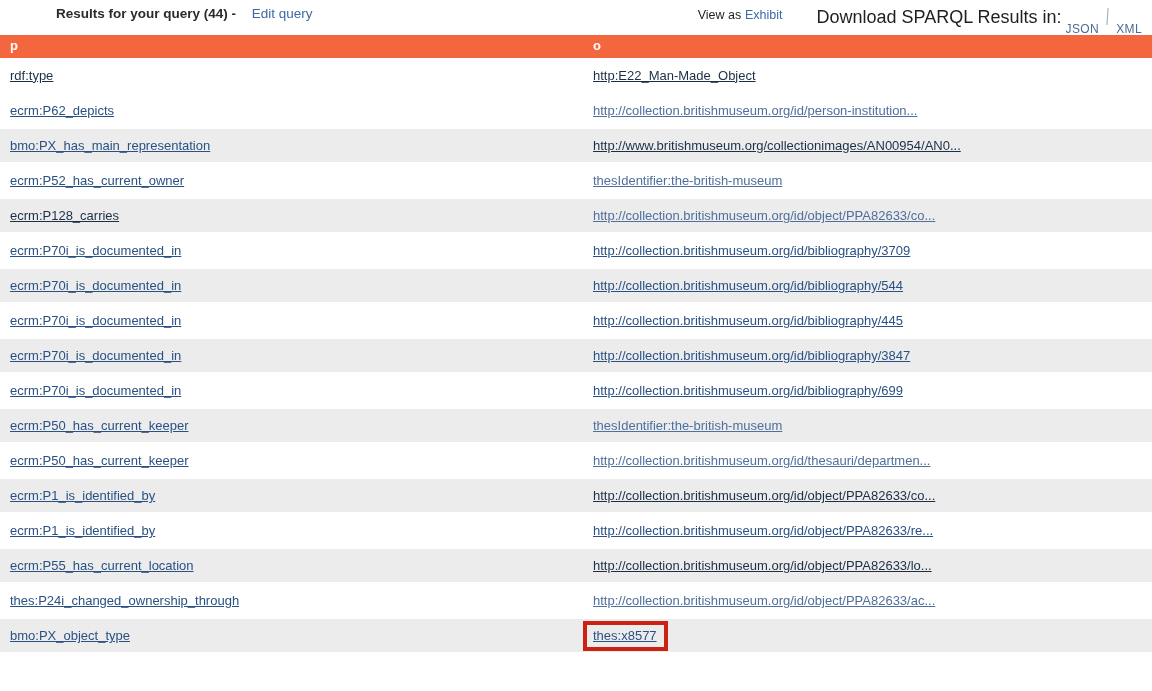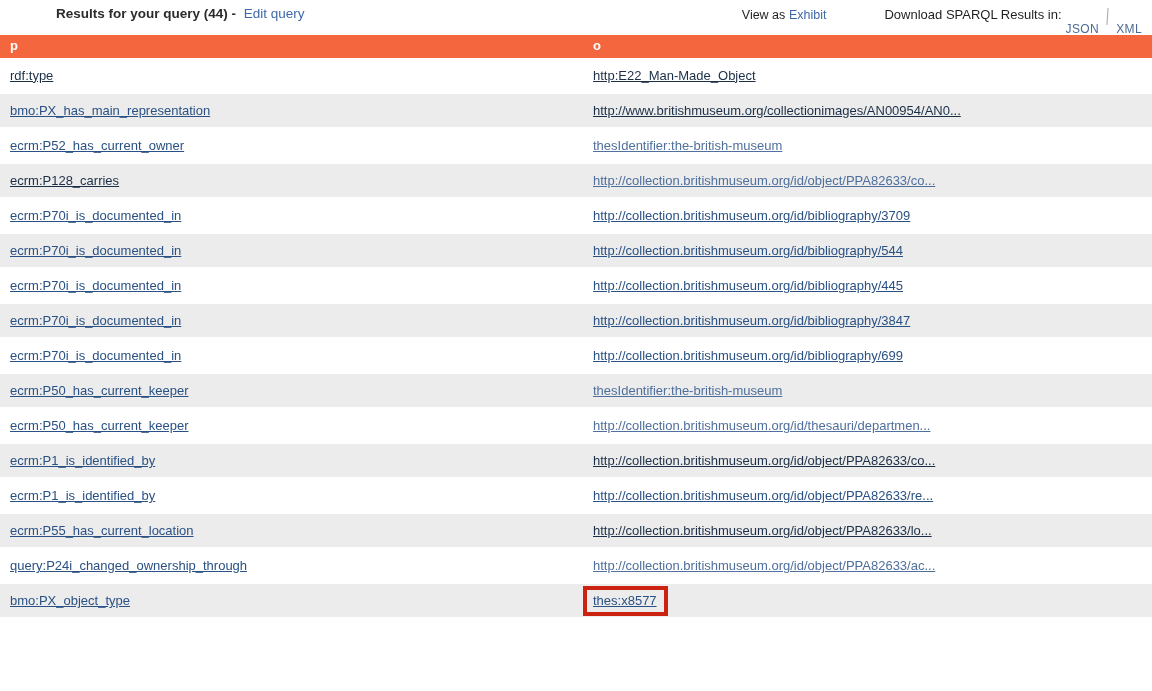--- a/index.html
+++ b/index.html
@@ -18,28 +18,28 @@
   body{font-family:"Liberation Sans", sans-serif;font-size:13px;color:var(--text-dark);}
 
   .topbar{
     height:35px;
     display:flex;
     align-items:flex-start;
     padding:6px 6px 0 8px;
   }
   .title-group{white-space:nowrap;}
   .title-label{font-weight:bold;font-size:13.5px;color:#2B2B2B;padding-left:48px;}
-  .title-link{color:var(--top-link);text-decoration:none;font-size:13.5px;margin-left:4px;cursor:pointer;}
+  .title-link{color:var(--top-link);text-decoration:none;font-size:13.5px;margin-left:12px;cursor:pointer;}
 
   .top-right{margin-left:auto;display:flex;align-items:flex-start;white-space:nowrap;gap:8px;}
   .viewas-group{margin-right:26px;padding-top:1px;}
   .viewas-label{color:#1F1F1F;font-size:12.5px;}
   .viewas-link{color:var(--top-link);text-decoration:none;font-size:12.5px;cursor:pointer;}
   .download-group{display:flex;align-items:flex-start;}
-  .download-label{color:#1F1F1F;font-size:13px;padding-top:1px;margin-left:24px;}
+  .download-label{color:#1F1F1F;font-size:18px;padding-top:1px;}
   .download-link{
     color:var(--download-link);text-decoration:none;font-size:12px;
     letter-spacing:0.4px;cursor:pointer;position:relative;top:16px;margin:0 4px;
   }
   .dl-divider{
     display:inline-block;width:0;height:17px;border-left:1px solid #9AA4B0;
     margin:0 4px;position:relative;top:2px;transform:rotate(4deg);
   }
 
   table.results{width:1152px;border-collapse:collapse;table-layout:fixed;}
@@ -96,20 +96,24 @@
     <tr>
       <th>p</th>
       <th>o</th>
     </tr>
   </thead>
   <tbody>
       <tr>
         <td><a class="cell-link dark">rdf:type</a></td>
         <td><a class="cell-link dark">http:E22_Man-Made_Object</a></td>
       </tr>
+      <tr>
+        <td><a class="cell-link normal">ecrm:P62_depicts</a></td>
+        <td><a class="cell-link light">http://collection.britishmuseum.org/id/person-institution...</a></td>
+      </tr>
       <tr class="alt">
         <td><a class="cell-link normal">bmo:PX_has_main_representation</a></td>
         <td><a class="cell-link dark">http://www.britishmuseum.org/collectionimages/AN00954/AN0...</a></td>
       </tr>
       <tr>
         <td><a class="cell-link normal">ecrm:P52_has_current_owner</a></td>
         <td><a class="cell-link light">thesIdentifier:the-british-museum</a></td>
       </tr>
       <tr class="alt">
         <td><a class="cell-link dark">ecrm:P128_carries</a></td>
@@ -149,21 +153,21 @@
       </tr>
       <tr>
         <td><a class="cell-link normal">ecrm:P1_is_identified_by</a></td>
         <td><a class="cell-link normal">http://collection.britishmuseum.org/id/object/PPA82633/re...</a></td>
       </tr>
       <tr class="alt">
         <td><a class="cell-link normal">ecrm:P55_has_current_location</a></td>
         <td><a class="cell-link dark">http://collection.britishmuseum.org/id/object/PPA82633/lo...</a></td>
       </tr>
       <tr>
-        <td><a class="cell-link normal">query:P24i_changed_ownership_through</a></td>
+        <td><a class="cell-link normal">thes:P24i_changed_ownership_through</a></td>
         <td><a class="cell-link light">http://collection.britishmuseum.org/id/object/PPA82633/ac...</a></td>
       </tr>
       <tr class="alt">
         <td><a class="cell-link normal">bmo:PX_object_type</a></td>
         <td><span class="highlight-box"><a class="cell-link normal">thes:x8577</a></span></td>
       </tr>
     </tbody>
 </table>
 
 </body></html>

